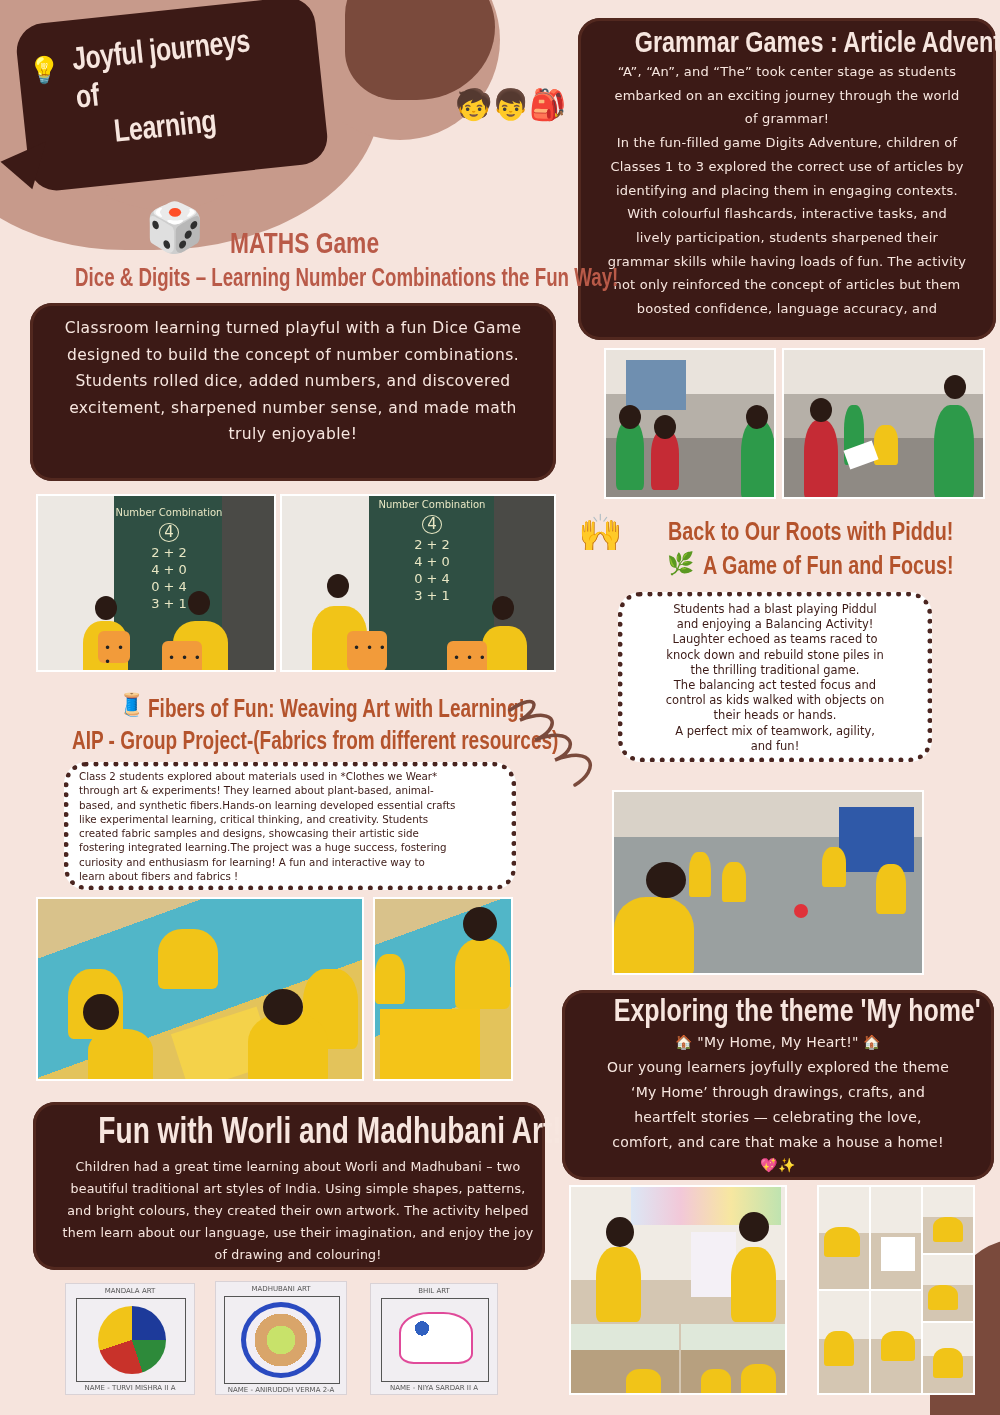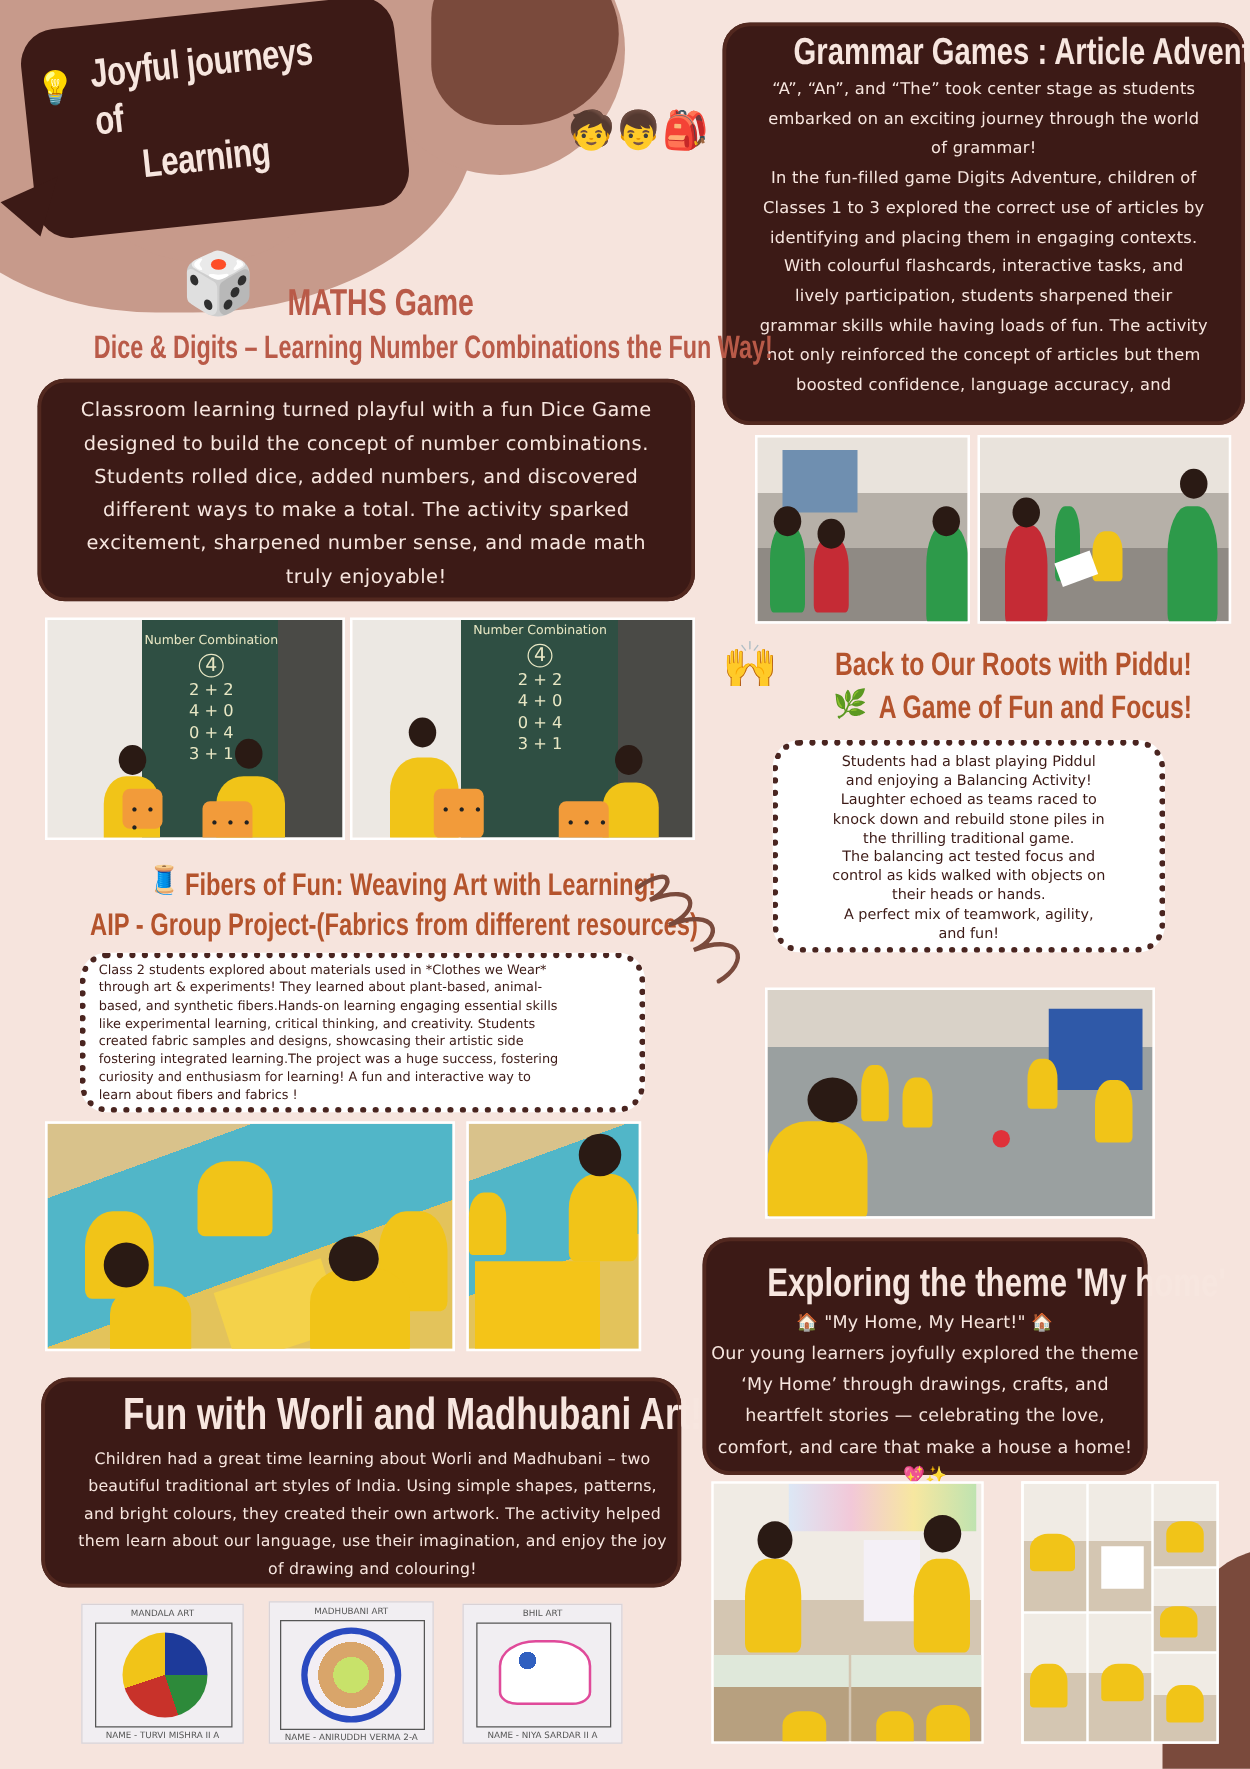--- a/index.html
+++ b/index.html
@@ -178,21 +178,20 @@
 
 <div class="emoji" style="left:145px; top:203px; font-size:48px;">🎲</div>
 <div class="heading-orange heading-rust" style="left:230px; top:226px; font-size:30px; line-height:34px;">MATHS Game</div>
 <div class="heading-orange heading-rust" style="left:75px; top:262px; font-size:26px; line-height:30px; transform:scaleX(0.72);">Dice &amp; Digits – Learning Number Combinations the Fun Way!</div>
 
 <div class="panel" style="left:30px; top:303px; width:526px; height:178px; padding-top:12px;">
   <div class="panel-body" style="font-size:15.5px; line-height:26.5px; letter-spacing:0.4px;">
     <div>Classroom learning turned playful with a fun Dice Game</div>
     <div>designed to build the concept of number combinations.</div>
     <div>Students rolled dice, added numbers, and discovered</div>
-    <div>different ways to make a total. The activity sparked</div>
     <div>excitement, sharpened number sense, and made math</div>
     <div>truly enjoyable!</div>
   </div>
 </div>
 
 <div class="photo ph-board" style="left:36px; top:494px; width:240px; height:178px;">
   <div class="chalk" style="left:76px; top:8px; width:110px;">
     <div style="font-size:10px;">Number Combination</div>
     <div style="font-size:15px; border:1px solid #e8e7c4; border-radius:50%; width:20px; margin:2px auto;">4</div>
     <div>2 + 2</div>
@@ -257,21 +256,21 @@
 <div class="heading-orange" style="left:148px; top:694px; font-size:25px; line-height:29px;">Fibers of Fun: Weaving Art with Learning!</div>
 <div class="heading-orange" style="left:72px; top:726px; font-size:25px; line-height:29px;">AIP - Group Project-(Fabrics from different resources)</div>
 
 <svg class="abs squiggle" width="110" height="110" viewBox="0 0 110 110">
   <path d="M10 20 C 40 0, 40 20, 20 30 C 60 15, 60 40, 35 50 C 75 35, 80 60, 55 70 C 95 55, 100 80, 75 95" fill="none" stroke="#7a4a3c" stroke-width="3.5" stroke-linecap="round"></path>
 </svg>
 
 <div class="dashbox" style="left:64px; top:762px; width:452px; height:128px; padding:2px 10px 0 10px; font-size:10.3px; line-height:14.3px; text-align:justify; text-align-last:left;">
   <div>Class 2 students explored about materials used in *Clothes we Wear*</div>
   <div>through art &amp; experiments! They learned about plant-based, animal-</div>
-  <div>based, and synthetic fibers.Hands-on learning engaging essential skills</div>
+  <div>based, and synthetic fibers.Hands-on learning developed essential crafts</div>
   <div>like experimental learning, critical thinking, and creativity. Students</div>
   <div>created fabric samples and designs, showcasing their artistic side</div>
   <div>fostering integrated learning.The project was a huge success, fostering</div>
   <div>curiosity and enthusiasm for learning! A fun and interactive way to</div>
   <div>learn about fibers and fabrics !</div>
 </div>
 
 <div class="photo ph-mat" style="left:36px; top:897px; width:328px; height:184px;">
   <div class="abs" style="left:140px; top:120px; width:90px; height:60px; background:#f4d24a; transform:rotate(-18deg);"></div>
   <div class="kid yellow" style="left:30px; top:70px; width:55px; height:70px;"></div>
@@ -282,21 +281,21 @@
   <div class="head" style="left:225px; top:90px; width:40px; height:36px;"></div>
   <div class="head" style="left:45px; top:95px; width:36px; height:36px;"></div>
 </div>
 <div class="photo ph-mat" style="left:373px; top:897px; width:140px; height:184px;">
   <div class="abs" style="left:5px; top:110px; width:100px; height:70px; background:#f4c418;"></div>
   <div class="kid yellow" style="left:80px; top:40px; width:55px; height:70px;"></div>
   <div class="head" style="left:88px; top:8px; width:34px; height:34px;"></div>
   <div class="kid yellow" style="left:0px; top:55px; width:30px; height:50px;"></div>
 </div>
 
-<div class="panel" style="left:562px; top:990px; width:356px; height:190px; padding-top:16px;">
+<div class="panel" style="left:562px; top:990px; width:432px; height:190px; padding-top:0;">
   <div style="height:40px;">
     <span class="panel-title" style="font-size:32px; line-height:40px;">Exploring the theme 'My home'</span>
   </div>
   <div class="panel-body" style="font-size:14px; line-height:25px;">
     <div>🏠 "My Home, My Heart!" 🏠</div>
     <div>Our young learners joyfully explored the theme</div>
     <div>‘My Home’ through drawings, crafts, and</div>
     <div>heartfelt stories — celebrating the love,</div>
     <div>comfort, and care that make a house a home!</div>
     <div style="line-height:20px;">💖✨</div>

